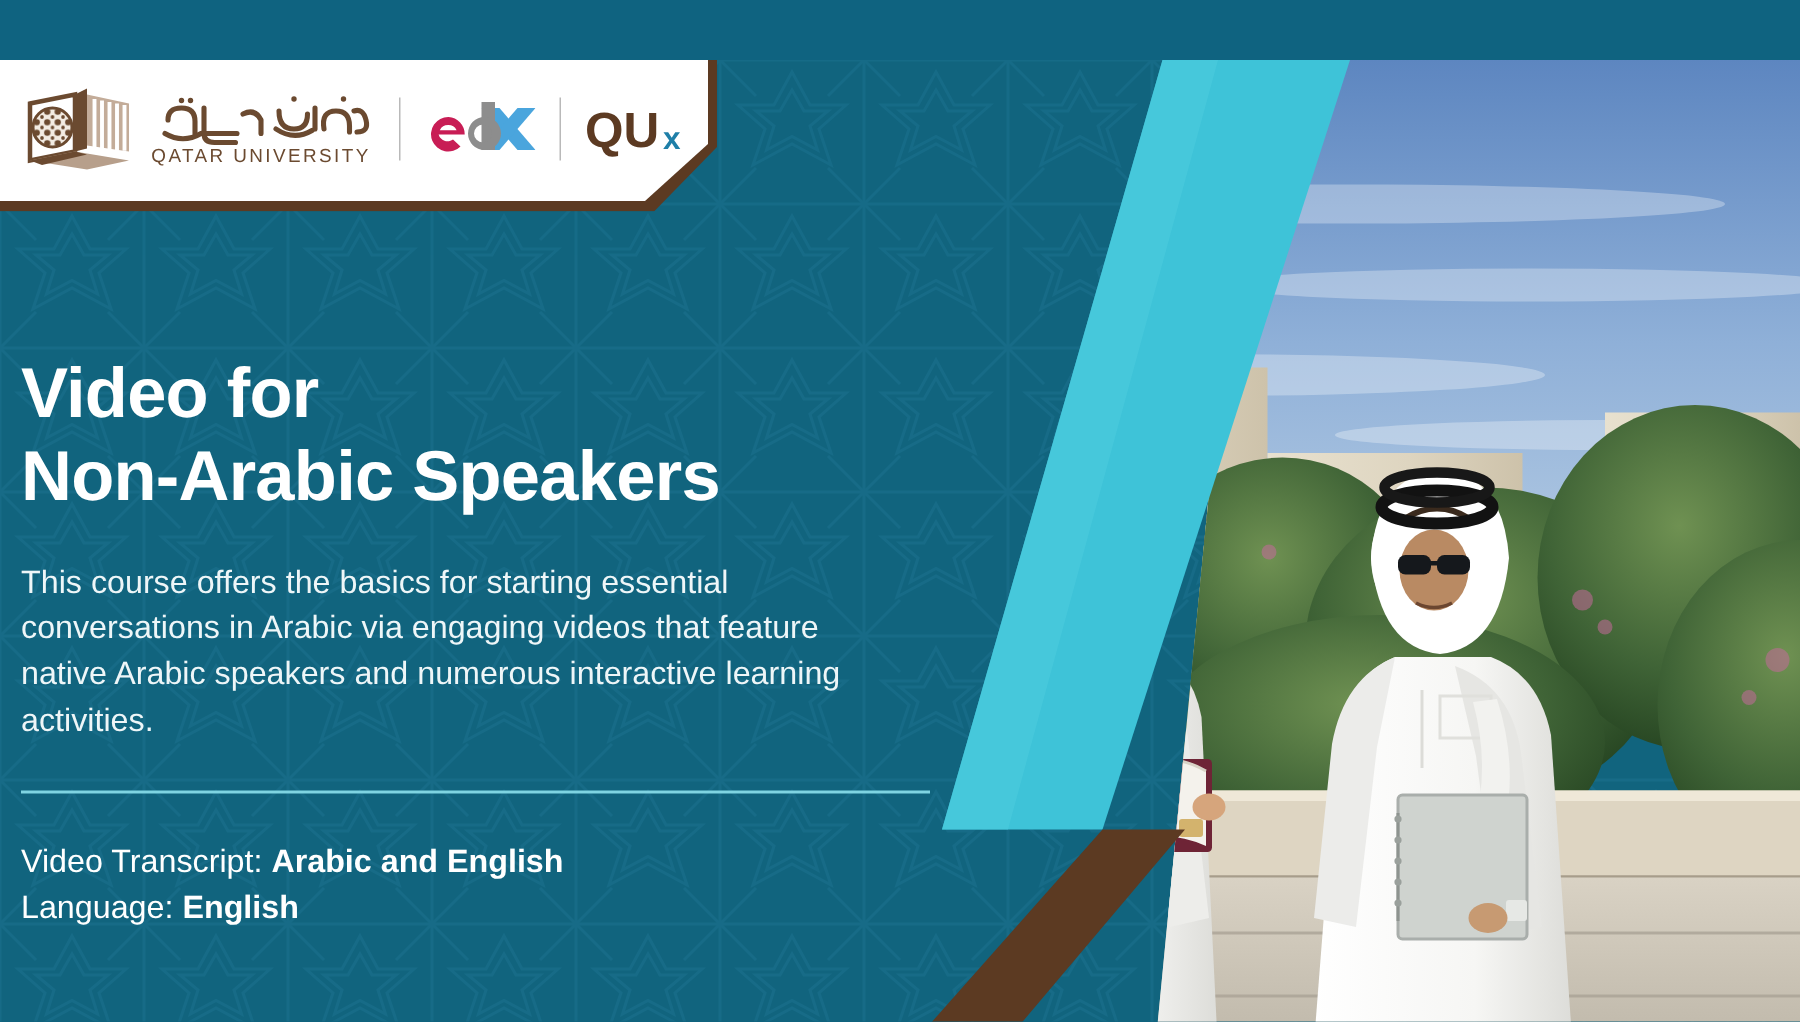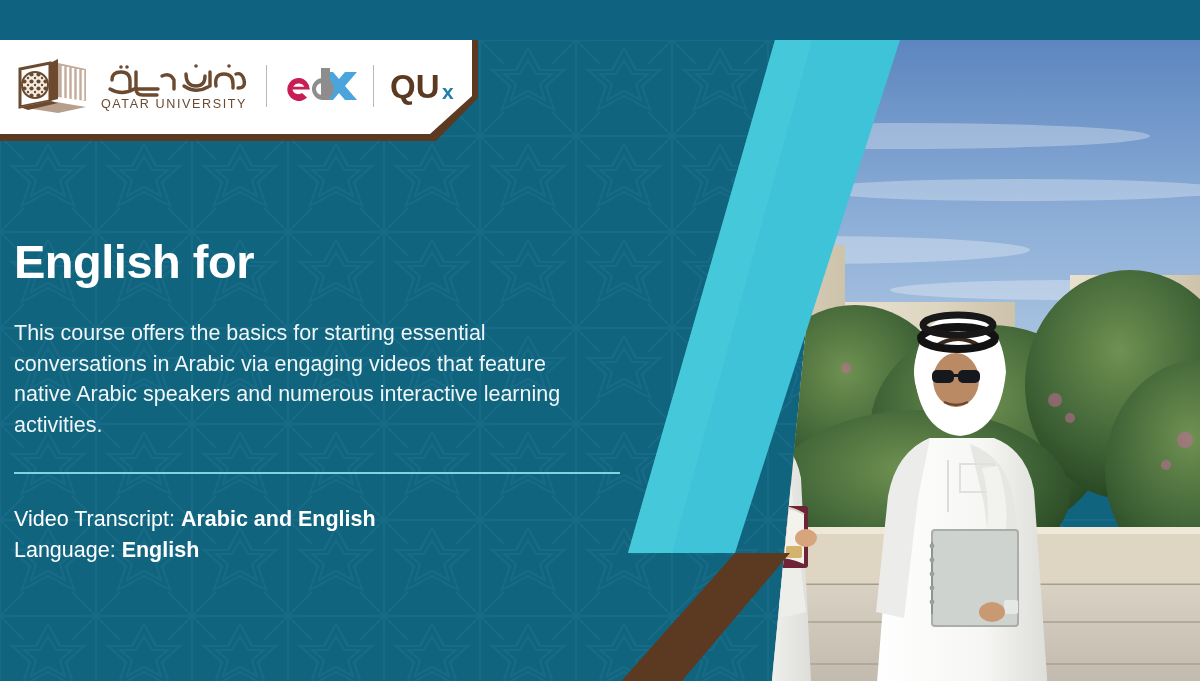--- a/index.html
+++ b/index.html
@@ -404,21 +404,22 @@
 
     <svg class="qux-logo" viewBox="0 0 74 40" aria-hidden="true">
       <text x="0" y="32" font-family="'Liberation Sans', sans-serif" font-size="33" font-weight="bold" fill="#5c3a22">QU</text>
       <text x="52" y="33" font-family="'Liberation Sans', sans-serif" font-size="21" font-weight="bold" fill="#1f7fa8">x</text>
     </svg>
   </div>
 
   <div class="content">
 
     <h1 class="course-title">
-      <span>English for</span><br>
+      <span>Video for</span><br>
+      <span>Non-Arabic Speakers</span>
     </h1>
 
     <p class="course-desc">This course offers the basics for starting essential conversations in Arabic via engaging videos that feature native Arabic speakers and numerous interactive learning activities.</p>
 
     <div class="divider"></div>
 
     <div class="meta">
       <div>
         <span class="k">Video Transcript:</span>
         <span class="v">Arabic and English</span>

